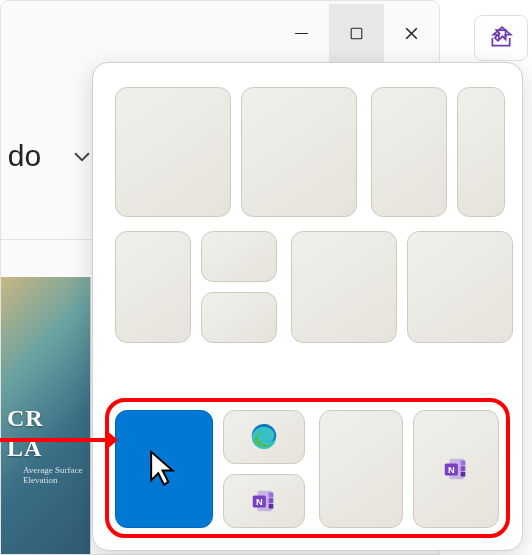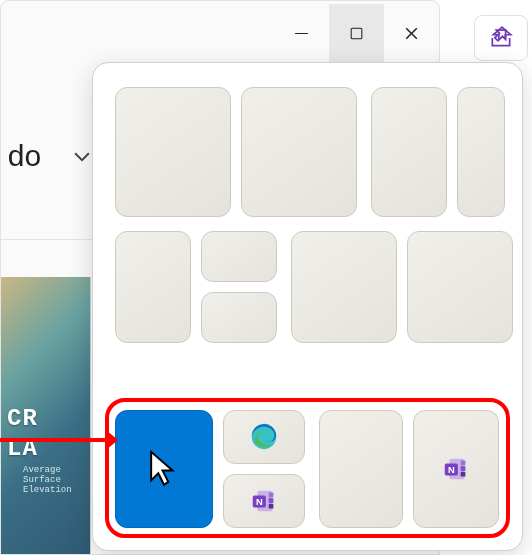--- a/index.html
+++ b/index.html
@@ -41,21 +41,21 @@
     .chevron svg { stroke: #444; fill:none; stroke-width:1.4; }
     .text-styling svg { width: 44px; height: 44px; }
 
     .divider { position:absolute; left:0; right:0; top:238px; height:1px; background:#e3e3e3; }
 
     .image-thumb {
       position:absolute; top:276px; left:0; width:90px; height:279px;
       background: linear-gradient(135deg, #c9b783 0%, #6aa2a0 30%, #3a6f86 60%, #2f5a73 100%);
       border-right: 1px solid #d0d0d0;
       overflow:hidden;
-      font-family: Liberation Mono, monospace;
+      font-family: Liberation Serif, serif;
     }
     .image-thumb .heading-top {
       position:absolute; top:128px; left:6px; color:#fff; font-weight:700; font-size:24px;
       text-shadow:0 1px 2px rgba(0,0,0,.4); letter-spacing:1px;
     }
     .image-thumb .heading-bot {
       position:absolute; top:158px; left:6px; color:#fff; font-weight:700; font-size:24px;
       text-shadow:0 1px 2px rgba(0,0,0,.4); letter-spacing:1px;
     }
     .image-thumb .sub {

